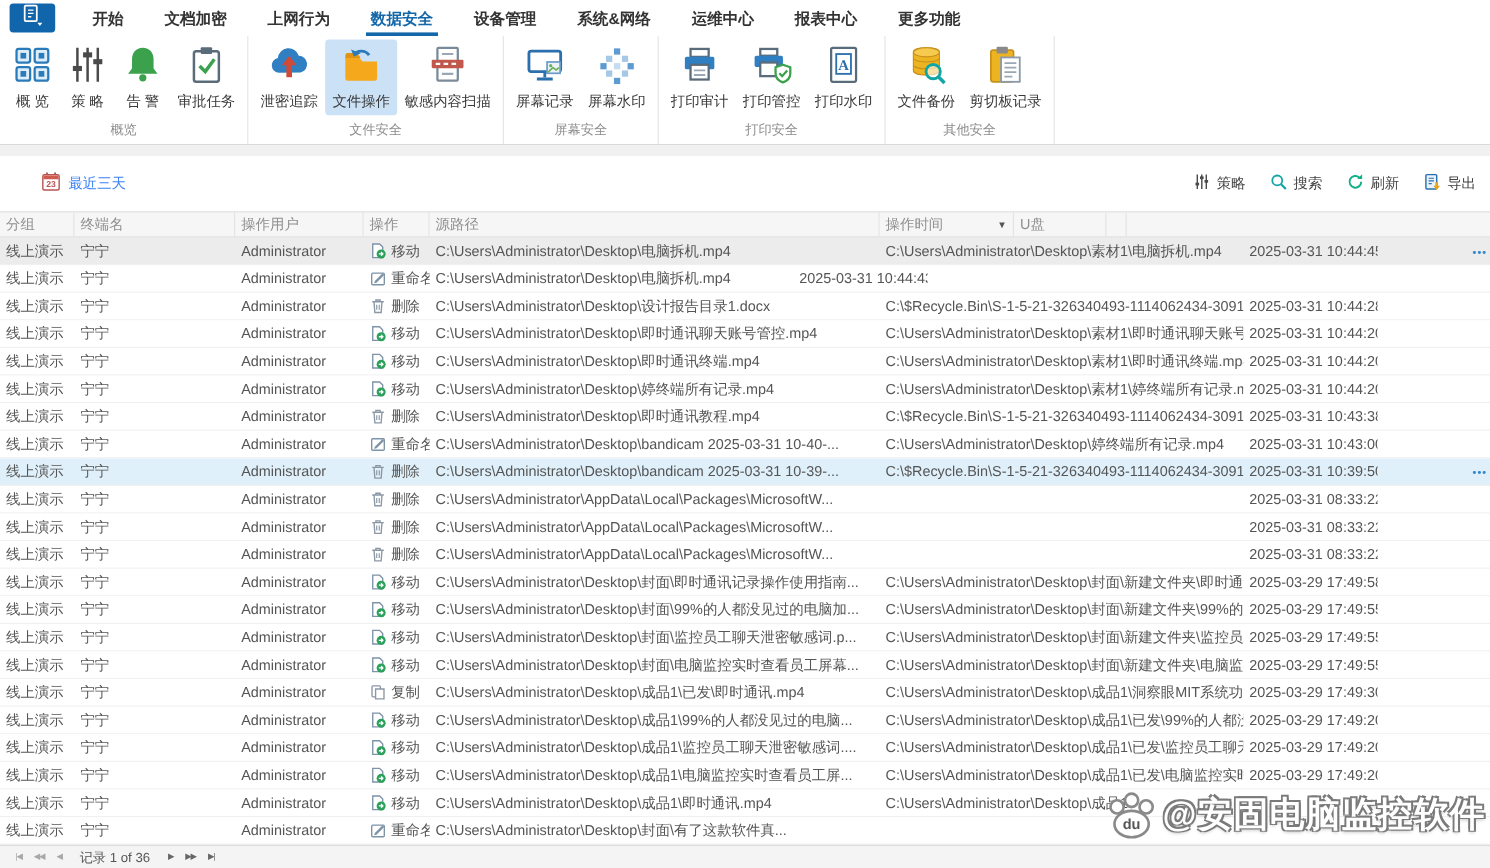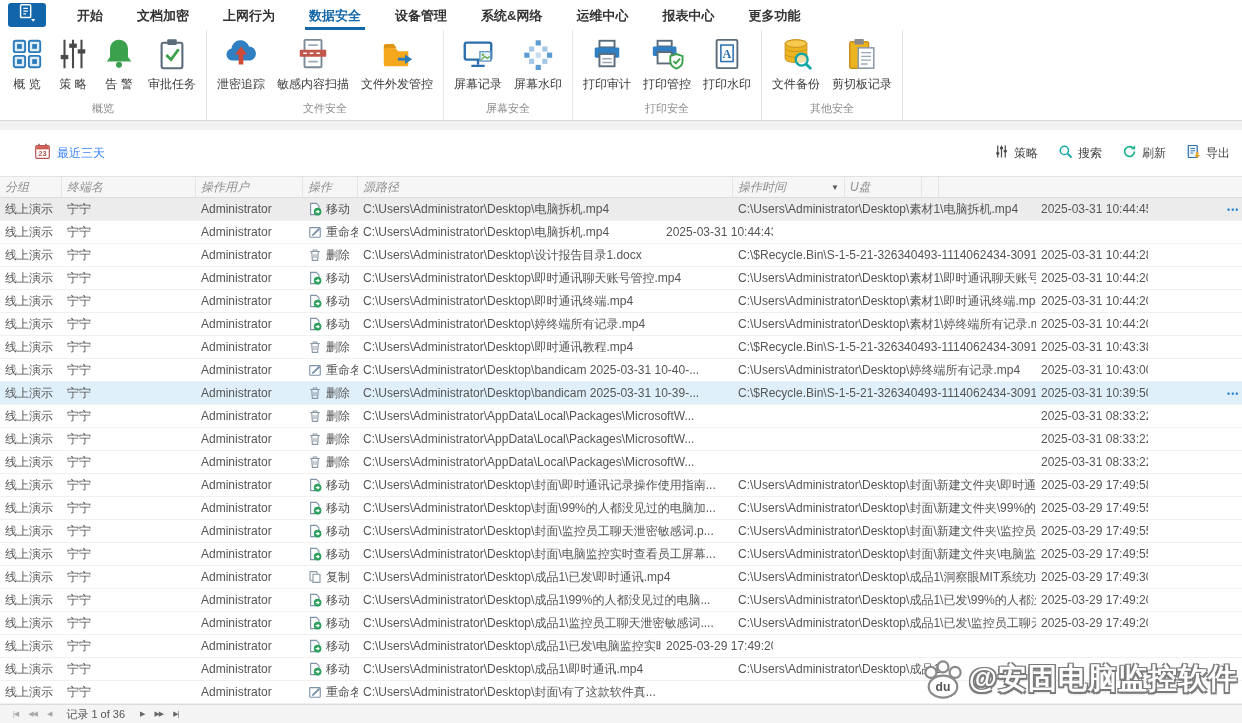--- a/index.html
+++ b/index.html
@@ -26,21 +26,21 @@
   
   .content{position:absolute;top:121px;left:0;right:0;bottom:0;background:#f1f1f1;}
   .panel{position:absolute;top:9px;left:0;right:0;bottom:0;background:#fff;}
   .list-toolbar{height:46px;display:flex;align-items:center;padding:0 12px;box-sizing:border-box;}
   .date-btn{display:flex;align-items:center;gap:6px;font-size:12px;color:#3b82f6;cursor:pointer;margin-left:22px;}
   .date-btn svg{width:17px;height:17px;}
   .toolbar-right{margin-left:auto;display:flex;align-items:center;}
   .tbtn{display:flex;align-items:center;gap:5px;font-size:12px;color:#444;margin-left:20px;cursor:pointer;}
   .tbtn svg{width:15px;height:15px;}
   
-  .grid-header{display:flex;height:22px;background:#f6f6f6;border-top:1px solid #e2e2e2;border-bottom:1px solid #dcdcdc;box-sizing:border-box;font-style:italic;}
+  .grid-header{display:flex;height:22px;background:#f6f6f6;border-top:1px solid #e2e2e2;border-bottom:1px solid #dcdcdc;box-sizing:border-box;}
   .hcell{display:flex;align-items:center;justify-content:space-between;padding:0 5px;box-sizing:border-box;
          font-size:12px;color:#8f8f8f;border-right:1px solid #e4e4e4;overflow:hidden;white-space:nowrap;flex:0 0 auto;cursor:pointer;}
   .hdrop{font-size:8px;color:#555;margin-left:2px;}
   .grow{display:flex;height:23px;line-height:22px;border-bottom:1px solid #f0f0f0;box-sizing:border-box;background:#fff;cursor:default;}
   .grow.selected{background:#ececec;}
   .grow.highlight{background:#e0f0fa;}
   .gcell{padding:0 5px;box-sizing:border-box;font-size:12px;color:#555;overflow:hidden;white-space:nowrap;flex:0 0 auto;}
   .gcell.op{display:flex;align-items:center;gap:4px;}
   .opic{width:14px;height:14px;flex:0 0 14px;}
   .opic svg{width:14px;height:14px;display:block;}
@@ -142,41 +142,41 @@
         <div class="ritems">
           <div class="ritem">
             <span class="ric">
               <svg viewBox="0 0 36 36">
                 <path fill="#2f7fc2" d="M9 25a6.5 6.5 0 0 1-1-12.9A9.5 9.5 0 0 1 26.5 10 7.5 7.5 0 0 1 28 24.8L9 25z"></path>
                 <path fill="#cf4b38" d="M18 10l6.5 8.5h-4V29h-5v-10.5h-4z"></path>
               </svg>
             </span>
             <span class="rlb">泄密追踪</span>
           </div>
+          <div class="ritem sel">
+            <span class="ric">
+              <svg viewBox="0 0 36 36">
+                <path fill="#e09415" d="M4 13V9.5A2 2 0 0 1 6 7.5h8.5l3 4.5z"></path>
+                <path fill="#f5a81c" d="M4 12h12.5l2.8 3H32v15a2 2 0 0 1-2 2H6a2 2 0 0 1-2-2z"></path>
+                <path d="M25 9.5C21.5 4.5 14 5 12 9.5" fill="none" stroke="#2b7ab9" stroke-width="2.6"></path>
+                <path d="M9 4.5l2.6 6.2 6-3z" fill="#2b7ab9"></path>
+              </svg>
+            </span>
+            <span class="rlb">文件操作</span>
+          </div>
           <div class="ritem">
             <span class="ric">
               <svg viewBox="0 0 36 36">
                 <rect x="9" y="3" width="18" height="29" rx="1" fill="#fff" stroke="#7a8a99" stroke-width="2"></rect>
                 <path d="M13 8.5h10M13 26h10" stroke="#9aa8b5" stroke-width="1.8"></path>
                 <rect x="4" y="13.5" width="28" height="7.5" rx="1" fill="#c2574b"></rect>
                 <path d="M7.5 17.2h21" stroke="#fff" stroke-width="1.8" stroke-dasharray="4 3"></path>
               </svg>
             </span>
             <span class="rlb">敏感内容扫描</span>
-          </div>
-          <div class="ritem">
-            <span class="ric">
-              <svg viewBox="0 0 36 36">
-                <path fill="#e09415" d="M4 13V9.5A2 2 0 0 1 6 7.5h8.5l3 4.5z"></path>
-                <path fill="#f5a81c" d="M4 12h12.5l2.8 3H30v14a2 2 0 0 1-2 2H6a2 2 0 0 1-2-2z"></path>
-                <path d="M19 23.5h8.5" stroke="#2b7ab9" stroke-width="3"></path>
-                <path d="M26.5 18.5l7.5 5-7.5 5z" fill="#2b7ab9"></path>
-              </svg>
-            </span>
-            <span class="rlb">文件外发管控</span>
           </div>
         </div>
         <div class="glabel">文件安全</div>
       </div>
       <div class="rgroup">
         <div class="ritems">
           <div class="ritem">
             <span class="ric">
               <svg viewBox="0 0 36 36" fill="none">
                 <rect x="4" y="6" width="28" height="18" rx="2" stroke="#2b6fad" stroke-width="2.5"></rect>
@@ -726,20 +726,21 @@
             <div class="gcell op" style="width: 55px;">
               <span class="opic">
                 <svg viewBox="0 0 16 16">
                   <path d="M3 1.5h6.5l3 3V14.5H3z" fill="#fff" stroke="#7d93a8" stroke-width="1.3"></path>
                   <circle cx="11" cy="11" r="4.3" fill="#2ba05a"></circle>
                   <path d="M8.8 11h3.4M10.9 9.2l1.8 1.8-1.8 1.8" stroke="#fff" stroke-width="1.2" fill="none"></path>
                 </svg>
               </span>
               <span>移动</span>
             </div>
+            <div class="gcell" style="width: 375px;">C:\Users\Administrator\Desktop\成品1\电脑监控实时查看员工屏...</div>
             <div class="gcell" style="width: 303px;">C:\Users\Administrator\Desktop\成品1\已发\电脑监控实时...</div>
             <div class="gcell" style="width: 112px;">2025-03-29 17:49:20</div>
             <div class="gcell" style="width: 77px;"></div>
             <div class="gcell more" style="width: 17px; padding: 0px 2px;"></div>
           </div>
           <div class="grow">
             <div class="gcell" style="width: 62px;">线上演示</div>
             <div class="gcell" style="width: 134px;">宁宁</div>
             <div class="gcell" style="width: 107px;">Administrator</div>
             <div class="gcell op" style="width: 55px;">

